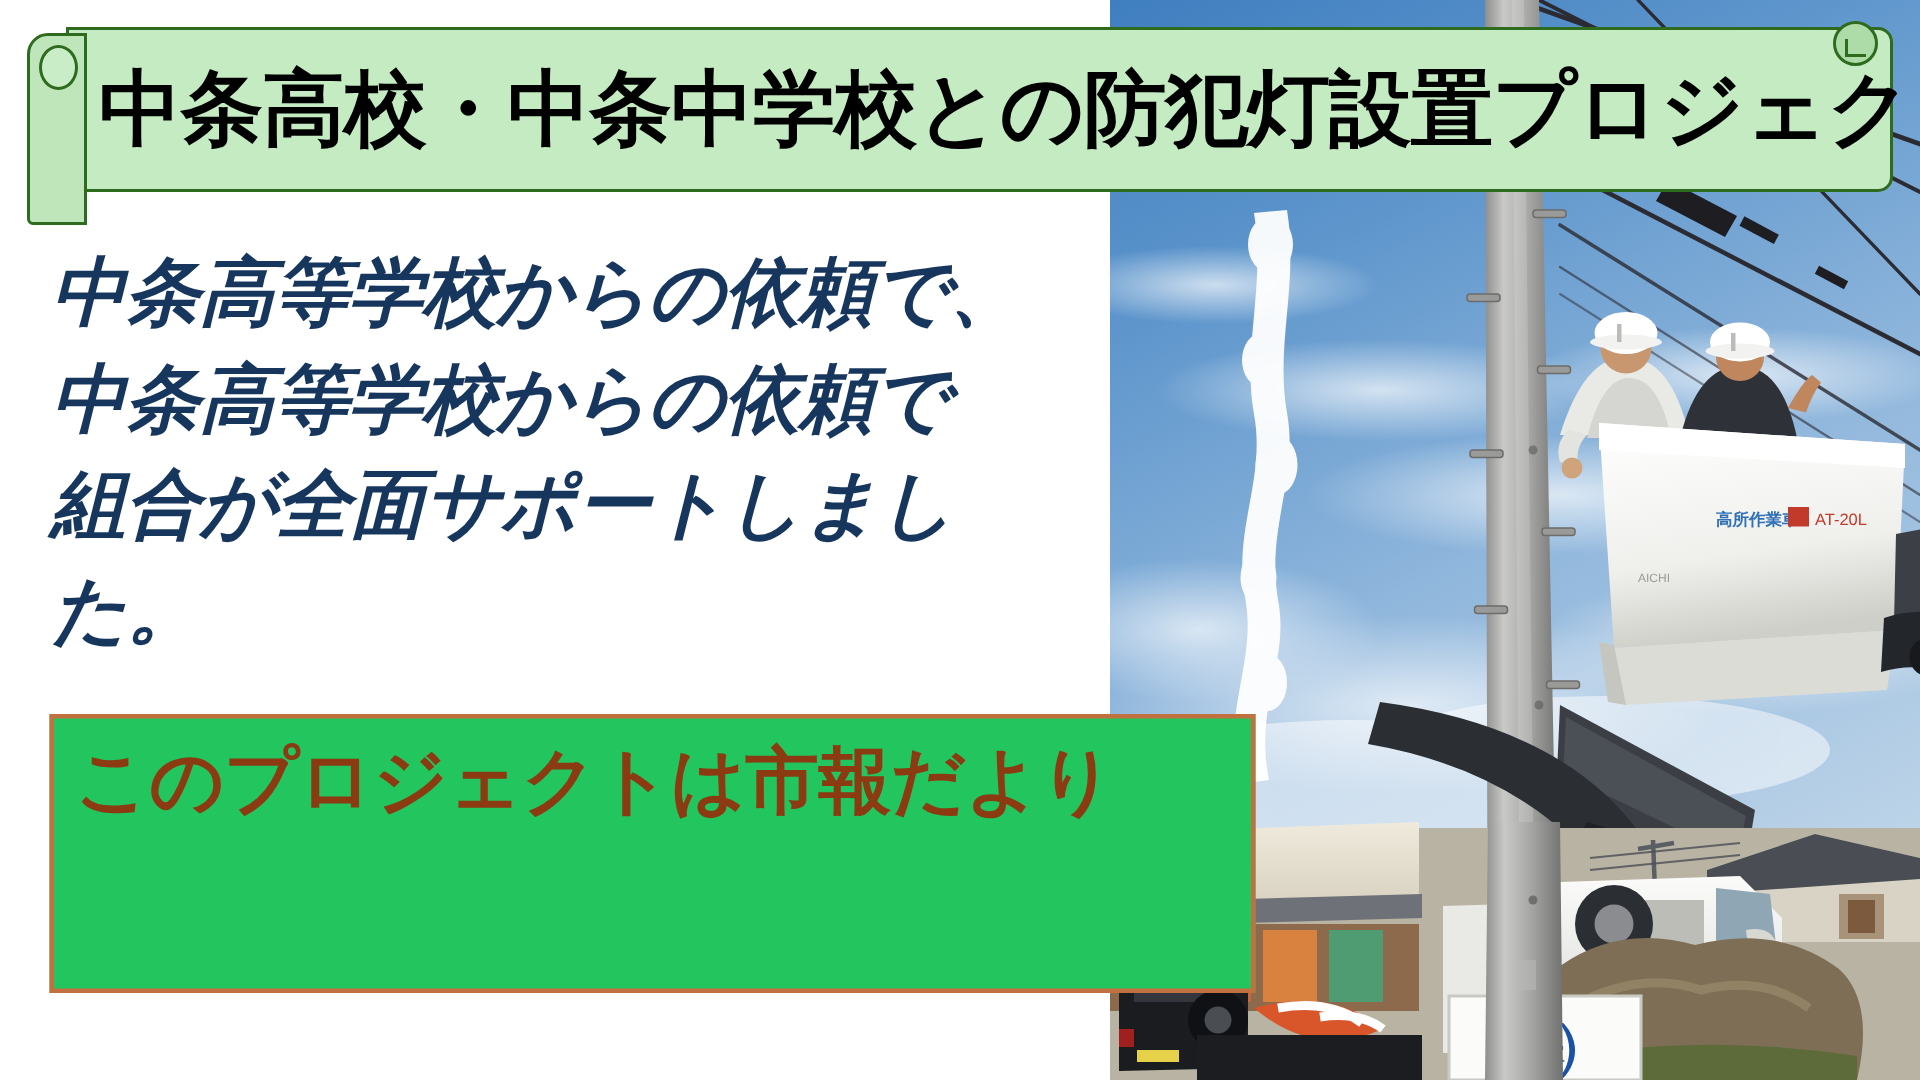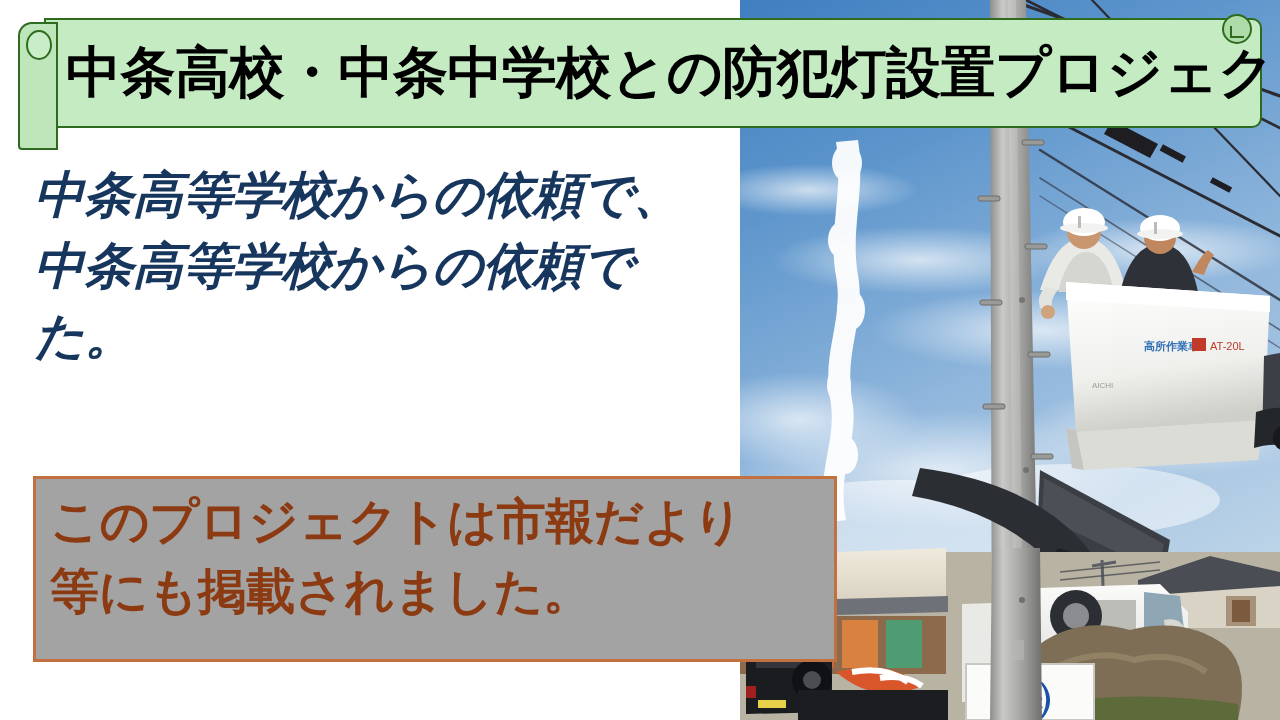--- a/index.html
+++ b/index.html
@@ -120,21 +120,21 @@
     font-style: italic;
   }
 
   
   .note-box {
     position: absolute;
     left: 33px;
     top: 476px;
     width: 804px;
     height: 186px;
-    background: #a3a3a3;
+    background: #22c55e;
     border: 3px solid #C2703F;
     box-sizing: border-box;
   }
   .note-text {
     position: absolute;
     left: 14px;
     top: 8px;
     width: 790px;
     color: #8C3A12;
     font-size: 49px;
@@ -370,23 +370,23 @@
       <div class="banner-left-roll"></div>
     </div>
     <div class="banner-right-roll"></div>
     <div class="banner-right-notch"></div>
     <div class="title-text">中条高校・中条中学校との防犯灯設置プロジェクト</div>
   </div>
 
   <div class="body-text">
     <div>中条高等学校からの依頼で、</div>
     <div>中条高等学校からの依頼で</div>
+    <div>組合が全面サポートしまし</div>
     <div>た。</div>
   </div>
 
   <div class="note-box">
     <div class="note-text">
       <div>このプロジェクトは市報だより</div>
-      <div>等にも掲載されました。</div>
     </div>
   </div>
 
 </div>
 
 </body></html>

